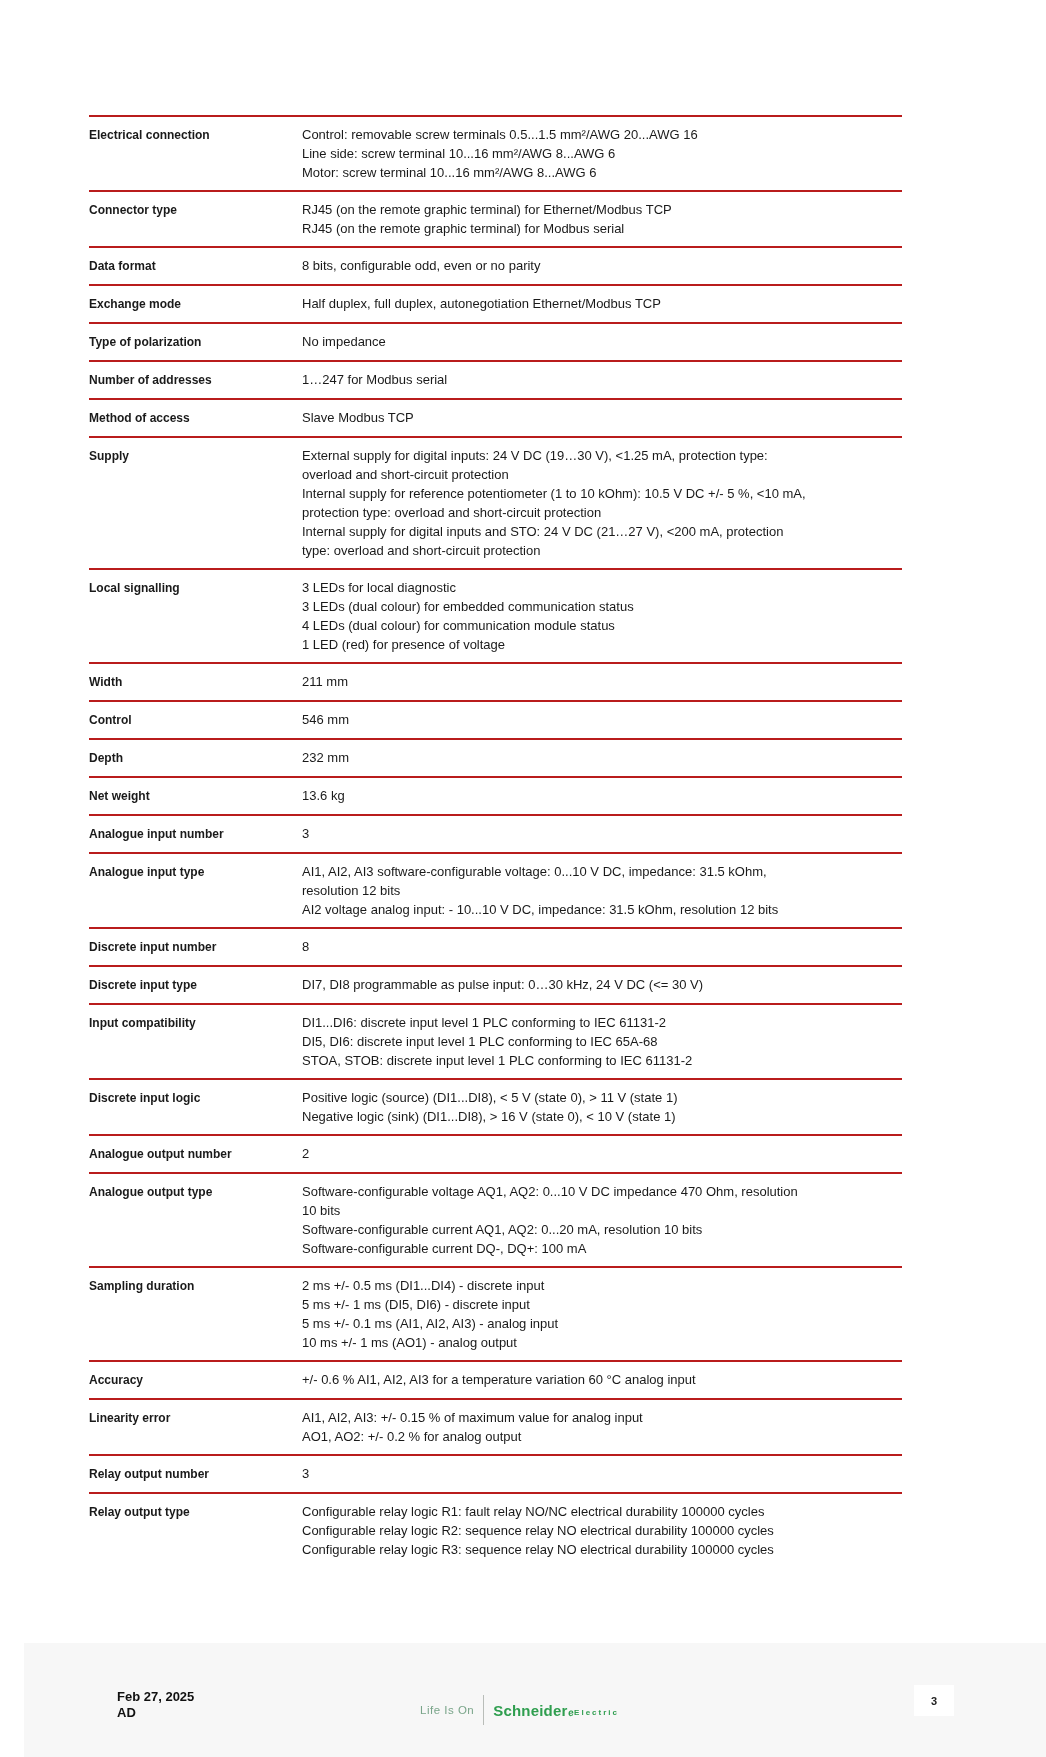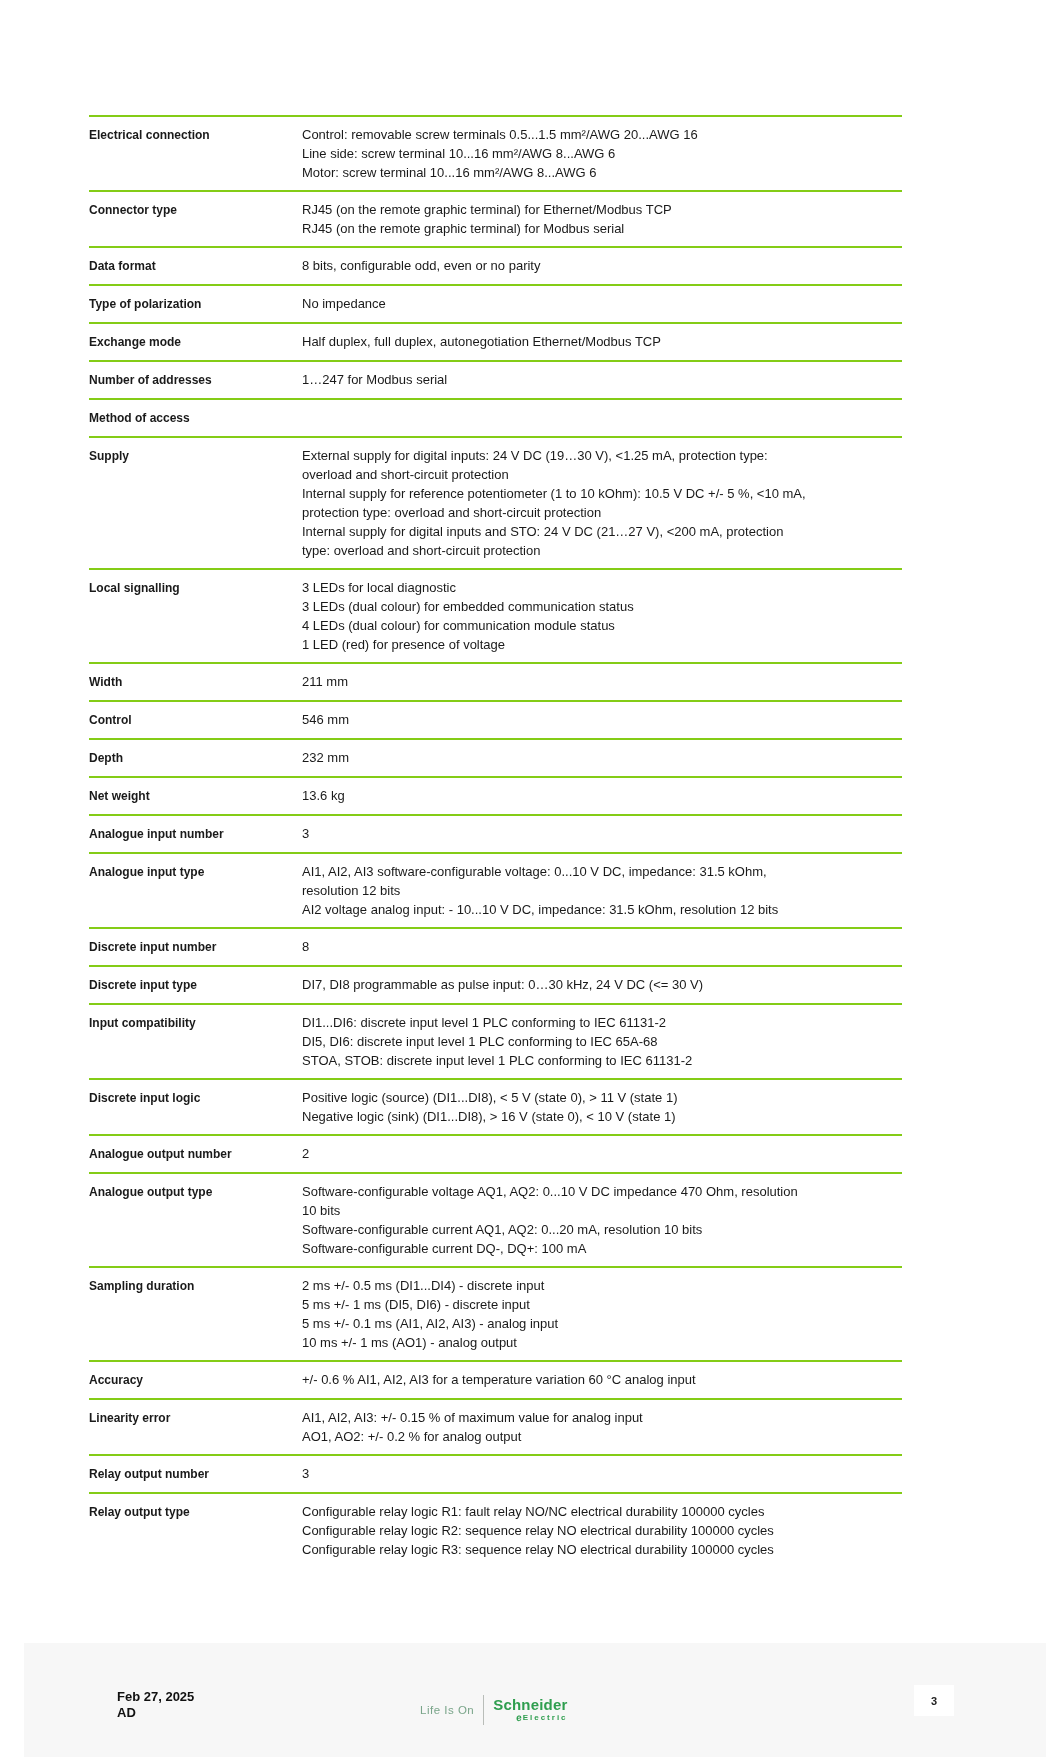--- a/index.html
+++ b/index.html
@@ -15,21 +15,21 @@
 
   
   .spec-table {
     position: absolute;
     left: 89px;
     top: 115px;
     width: 813px;
   }
   .spec-row {
     display: flex;
-    border-top: 2px solid #84cc16;
+    border-top: 2px solid #b91c1c;
     padding: 8px 0 8px 0;
   }
   .spec-label {
     width: 213px;
     flex: 0 0 213px;
     font-size: 12px;
     font-weight: bold;
     line-height: 19px;
     padding-top: 1px;
   }
@@ -71,21 +71,21 @@
     color: #7aa58a;
     letter-spacing: 0.5px;
     white-space: nowrap;
   }
   .logo-divider {
     width: 1px;
     height: 30px;
     background: #b9bdb9;
     margin: 0 9px 0 9px;
   }
-  .brand { display: flex; flex-direction: column; align-items: flex-end; }
+  .brand { display: flex; align-items: flex-end; }
   .brand-name {
     font-size: 15px;
     font-weight: bold;
     letter-spacing: 0.2px;
     line-height: 15px;
   }
   .brand-sub {
     display: flex;
     align-items: center;
     font-size: 8px;
@@ -140,42 +140,45 @@
   </div>
 
   <div class="spec-row">
     <div class="spec-label">Data format</div>
     <div class="spec-value">
         <div>8 bits, configurable odd, even or no parity</div>
       </div>
   </div>
 
   <div class="spec-row">
+    <div class="spec-label">Exchange mode</div>
+    <div class="spec-value">
+        <div>Half duplex, full duplex, autonegotiation Ethernet/Modbus TCP</div>
+      </div>
+  </div>
+
+  <div class="spec-row">
     <div class="spec-label">Type of polarization</div>
     <div class="spec-value">
         <div>No impedance</div>
       </div>
   </div>
 
   <div class="spec-row">
-    <div class="spec-label">Exchange mode</div>
-    <div class="spec-value">
-        <div>Half duplex, full duplex, autonegotiation Ethernet/Modbus TCP</div>
-      </div>
-  </div>
-
-  <div class="spec-row">
     <div class="spec-label">Number of addresses</div>
     <div class="spec-value">
         <div>1…247 for Modbus serial</div>
       </div>
   </div>
 
   <div class="spec-row">
     <div class="spec-label">Method of access</div>
+    <div class="spec-value">
+        <div>Slave Modbus TCP</div>
+      </div>
   </div>
 
   <div class="spec-row">
     <div class="spec-label">Supply</div>
     <div class="spec-value">
         <div>External supply for digital inputs: 24 V DC (19…30 V), &lt;1.25 mA, protection type: overload and short-circuit protection</div>
         <div>Internal supply for reference potentiometer (1 to 10 kOhm): 10.5 V DC +/- 5 %, &lt;10 mA, protection type: overload and short-circuit protection</div>
         <div>Internal supply for digital inputs and STO: 24 V DC (21…27 V), &lt;200 mA, protection type: overload and short-circuit protection</div>
       </div>
   </div>

